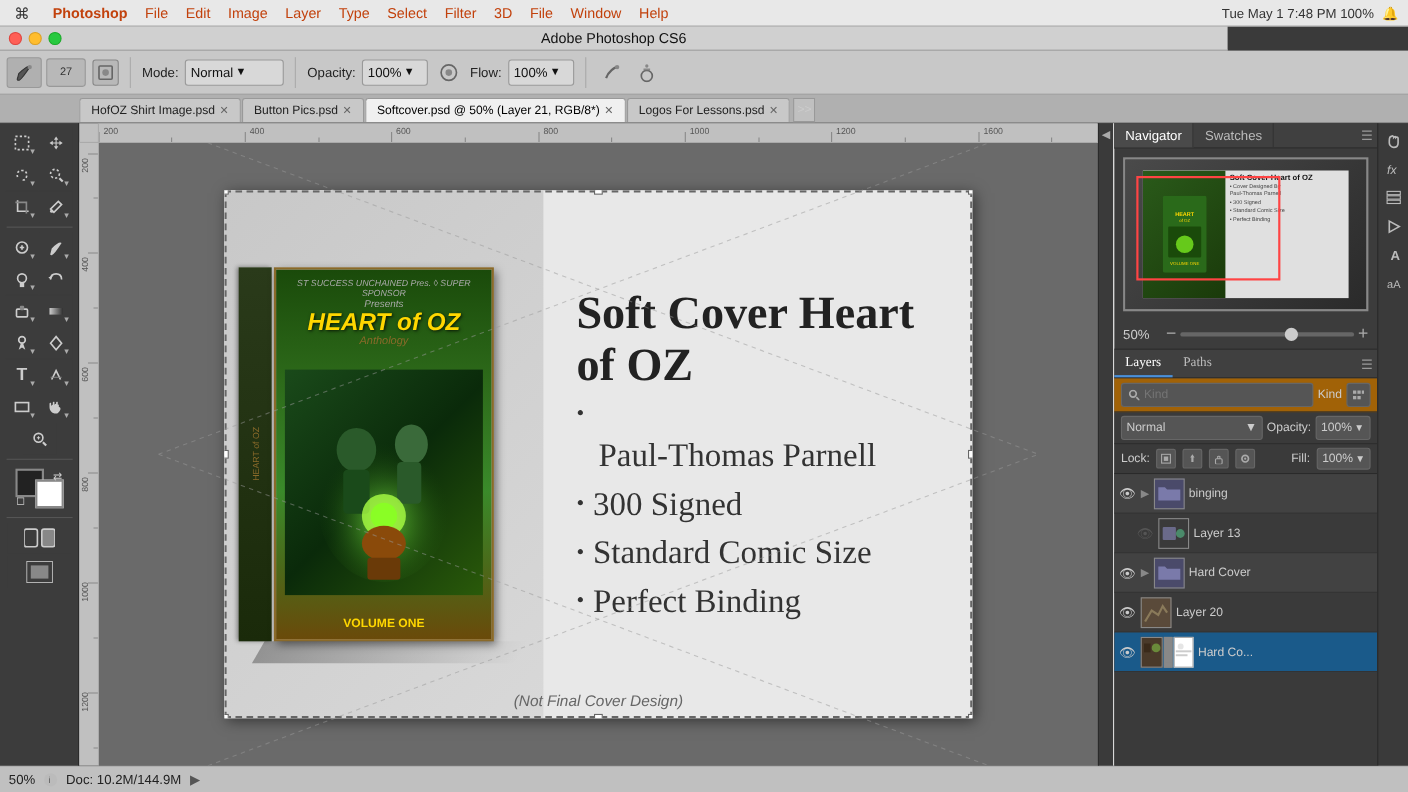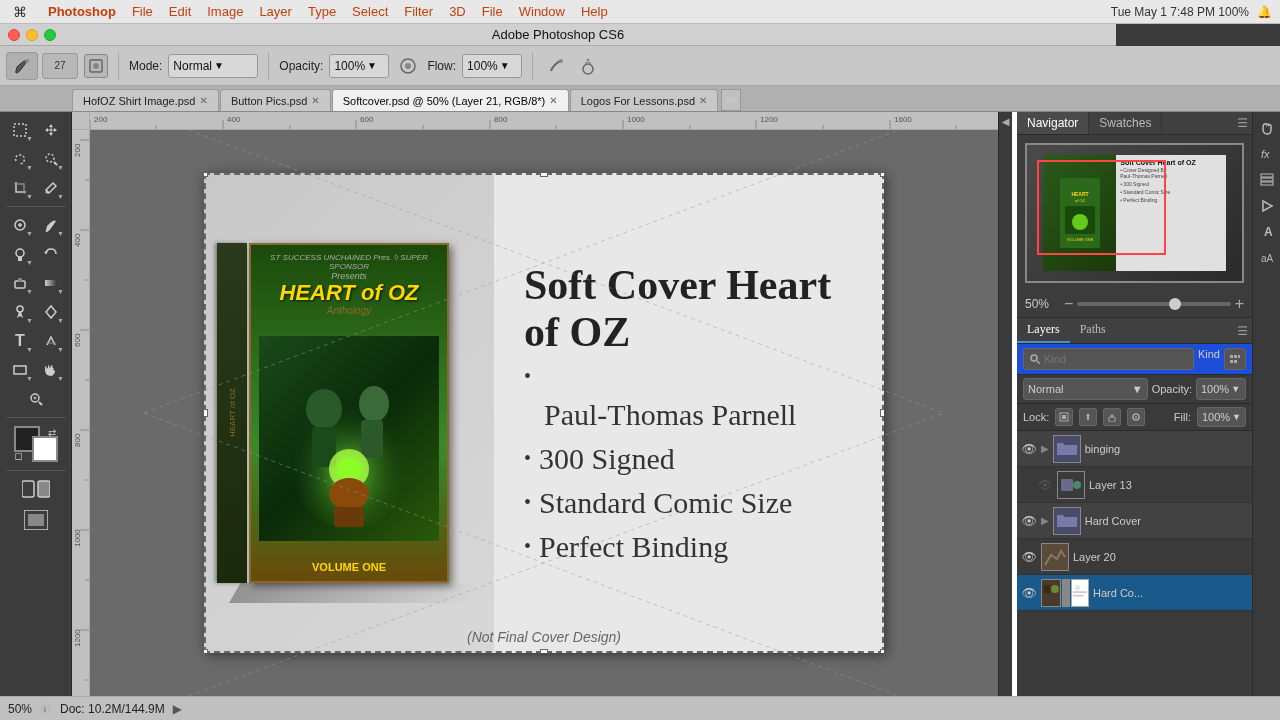--- a/index.html
+++ b/index.html
@@ -89,21 +89,21 @@
     .handle.ml { top: calc(50% - 4px); left: -4px; }
     .handle.mr { top: calc(50% - 4px); right: -4px; }
     .handle.bl { bottom: -4px; left: -4px; }
     .handle.bc { bottom: -4px; left: calc(50% - 4px); }
     .handle.br { bottom: -4px; right: -4px; }
     
     
     .not-final { position: absolute; bottom: 8px; left: 50%; transform: translateX(-50%); color: #666; font-size: 14px; font-style: italic; white-space: nowrap; }
 
     
-    #right-panel { width: 240px; background: #3c3c3c; border-left: 5px solid #ffffff; display: flex; flex-direction: column; }
+    #right-panel { width: 240px; background: #3c3c3c; border-left: 1px solid #ffffff; display: flex; flex-direction: column; }
     
     
     .panel-tabs { display: flex; background: #404040; border-bottom: 1px solid #2a2a2a; }
     .panel-tab { padding: 4px 10px; font-size: 12px; color: #bbb; cursor: pointer; border-right: 1px solid #333; }
     .panel-tab.active { color: #fff; background: #4a4a4a; }
     .panel-options { margin-left: auto; display: flex; align-items: center; padding-right: 4px; color: #999; cursor: pointer; font-size: 12px; }
     
     
     .navigator-preview { margin: 8px; background: #222; border: 2px solid #888; position: relative; height: 140px; overflow: hidden; }
     .nav-preview-img { width: 100%; height: 100%; background: linear-gradient(135deg, #4a4a4a 0%, #2a2a2a 100%); display: flex; align-items: center; justify-content: center; }
@@ -120,21 +120,21 @@
     .zoom-slider-thumb { position: absolute; top: -4px; left: 60%; width: 12px; height: 12px; background: #ccc; border-radius: 50%; }
     
     
     .layers-panel { flex: 1; display: flex; flex-direction: column; border-top: 1px solid #2a2a2a; }
     .layers-tabs { display: flex; background: #404040; border-bottom: 1px solid #2a2a2a; }
     .layers-tab { padding: 4px 10px; font-size: 12px; color: #bbb; cursor: pointer; font-family: Liberation Serif, serif; }
     .layers-tab.active { color: #fff; border-bottom: 2px solid #4a90d9; }
     .layers-options { margin-left: auto; padding-right: 4px; display: flex; align-items: center; color: #999; cursor: pointer; }
     
     
-    .layers-toolbar { display: flex; align-items: flex-start; padding: 4px 6px; gap: 4px; background: #1d4ed8; border-bottom: 1px solid #2a2a2a; }
+    .layers-toolbar { display: flex; align-items: center; padding: 4px 6px; gap: 4px; background: #a16207; border-bottom: 1px solid #2a2a2a; }
     .layer-search { flex: 1; height: 22px; background: #555; border: 1px solid #666; border-radius: 3px; display: flex; align-items: center; padding: 0 6px; gap: 4px; }
     .layer-search input { background: transparent; border: none; color: #ccc; font-size: 11px; outline: none; flex: 1; }
     .kind-label { font-size: 11px; color: #ccc; }
     .kind-dropdown { height: 22px; background: #555; border: 1px solid #666; border-radius: 3px; padding: 0 4px; font-size: 11px; color: #ccc; display: flex; align-items: center; gap: 2px; cursor: pointer; }
     
     
     .layers-blend-row { display: flex; align-items: center; padding: 3px 6px; gap: 4px; background: #3a3a3a; border-bottom: 1px solid #2a2a2a; }
     .blend-dropdown { flex: 1; height: 22px; background: #555; border: 1px solid #666; border-radius: 3px; display: flex; align-items: center; padding: 0 4px; font-size: 11px; color: #ccc; cursor: pointer; justify-content: space-between; }
     .opacity-label { font-size: 11px; color: #ccc; }
     .opacity-val { height: 22px; background: #555; border: 1px solid #666; border-radius: 3px; padding: 0 4px; font-size: 11px; color: #ccc; display: flex; align-items: center; min-width: 50px; }

